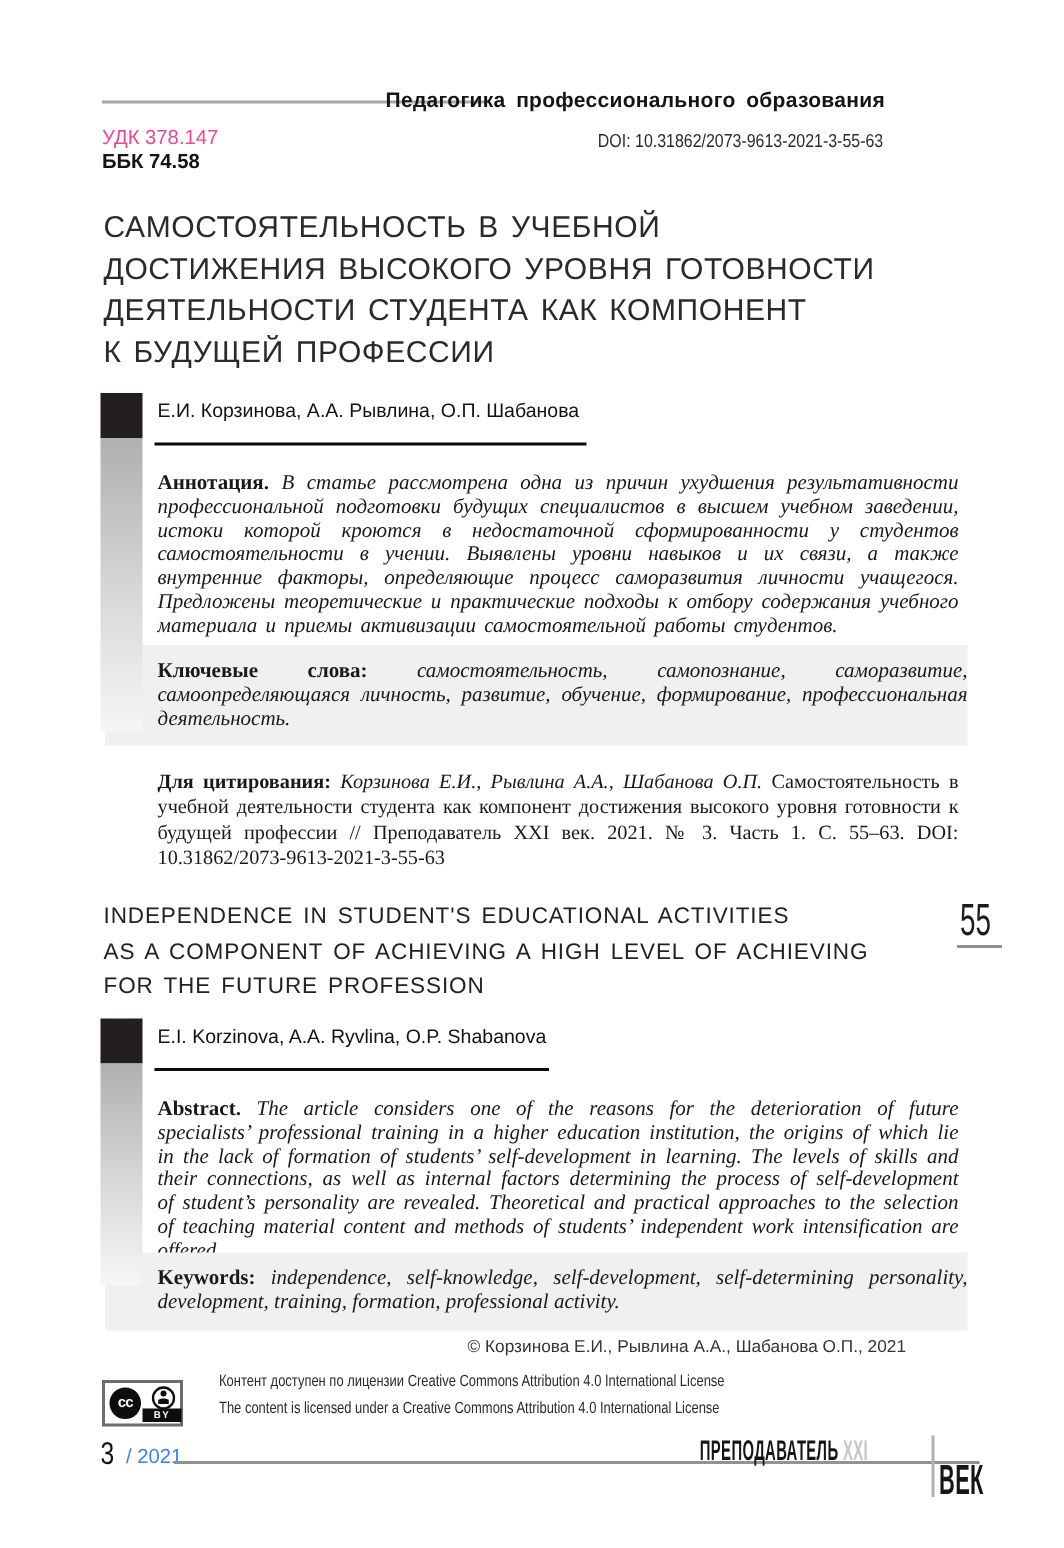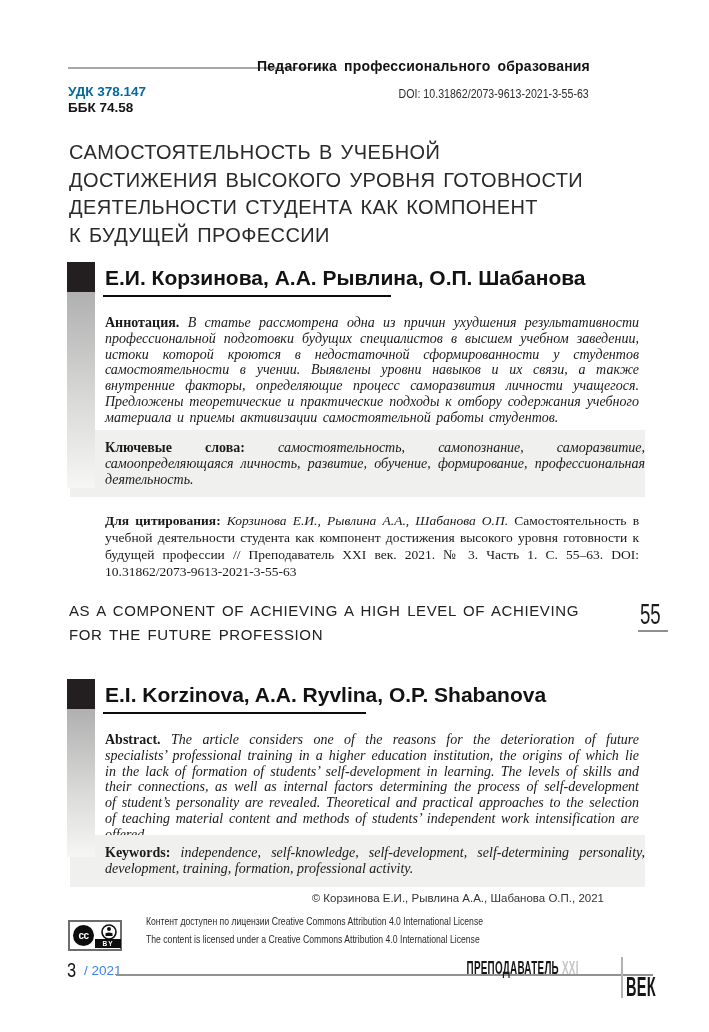--- a/index.html
+++ b/index.html
@@ -4,38 +4,38 @@
 <style>
   html,body{margin:0;padding:0;background:#ffffff;}
   .page{position:relative;width:668px;height:1032px;background:#ffffff;overflow:hidden;
         font-family:"Liberation Sans",sans-serif;color:#1a1a1a;}
   .abs{position:absolute;}
 
   
   .header-rule{left:68px;top:67px;width:257px;height:2px;background:#a8a8a8;}
   .section-title{top:58px;right:78px;font-size:14px;font-weight:bold;color:#141414;
                  letter-spacing:.2px;word-spacing:3px;white-space:nowrap;}
-  .udk{left:68px;top:84px;font-size:13.5px;font-weight:bold;color:#0369a1;}
+  .udk{left:68px;top:84px;font-size:13.5px;font-weight:normal;color:#ec4899;}
   .bbk{left:68px;top:100px;font-size:13.5px;font-weight:bold;color:#141414;}
   .doi{top:87px;right:79px;font-size:12.5px;color:#2c2c2c;white-space:nowrap;
        transform:scaleX(.85);transform-origin:100% 50%;}
 
   
   .ru-title{left:69px;top:139px;font-size:20px;line-height:27.5px;color:#2a2a2a;
             letter-spacing:.4px;word-spacing:2px;}
   .ru-title span{display:block;white-space:nowrap;}
   .en-title{left:69px;top:599px;font-size:15px;line-height:23.5px;color:#222;
             letter-spacing:.6px;word-spacing:2px;}
   .en-title span{display:block;white-space:nowrap;}
 
   
   .sq{width:28px;height:30px;background:#231f20;}
   .sq-ru{left:67px;top:262px;}
   .sq-en{left:67px;top:679px;}
-  .authors{left:105px;font-size:21px;color:#121212;white-space:nowrap;font-weight:bold;}
+  .authors{left:105px;font-size:13px;color:#121212;white-space:nowrap;}
   .authors-ru{top:266px;}
   .authors-en{top:683px;}
   .author-line{height:2px;background:#0b0b0b;}
   .aline-ru{left:103px;top:295px;width:288px;}
   .aline-en{left:103px;top:712px;width:263px;}
   .gradbar{width:28px;background:linear-gradient(180deg,#b0b0b0 0%,#d9d9d8 55%,#f6f6f5 100%);z-index:3;}
   .gbar-ru{left:67px;top:292px;height:196px;}
   .gbar-en{left:67px;top:709px;height:148px;}
 
   
@@ -105,20 +105,21 @@
   <div class="abs author-line aline-ru"></div>
   <div class="abs gradbar gbar-ru"></div>
 
   <p class="abs serifblk ru-abstract"><b>Аннотация.</b> <i>В статье рассмотрена одна из причин ухудшения результативности профессиональной подготовки будущих специалистов в высшем учебном заведении, истоки которой кроются в недостаточной сформированности у студентов самостоятельности в учении. Выявлены уровни навыков и их связи, а также внутренние факторы, определяющие процесс саморазвития личности учащегося. Предложены теоретические и практические подходы к отбору содержания учебного материала и приемы активизации самостоятельной работы студентов.</i></p>
 
   <div class="abs serifblk kw-block kw-ru"><b>Ключевые слова:</b> <i>самостоятельность, самопознание, саморазвитие, самоопределяющаяся личность, развитие, обучение, формирование, профессиональная деятельность.</i></div>
 
   <p class="abs serifblk citation"><b>Для цитирования:</b> <i>Корзинова Е.И., Рывлина А.А., Шабанова О.П.</i> <span>Самостоятельность в учебной деятельности студента как компонент достижения высокого уровня готовности к будущей профессии // Преподаватель XXI век. 2021. № 3. Часть 1. С. 55–63. DOI: 10.31862/2073-9613-2021-3-55-63</span></p>
 
   <div class="abs en-title">
+    <span>INDEPENDENCE IN STUDENT'S EDUCATIONAL ACTIVITIES</span>
     <span>AS A COMPONENT OF ACHIEVING A HIGH LEVEL OF ACHIEVING</span>
     <span>FOR THE FUTURE PROFESSION</span>
   </div>
   <div class="abs pagenum">55</div>
   <div class="abs pagenum-line"></div>
 
   <div class="abs sq sq-en"></div>
   <div class="abs authors authors-en">E.I. Korzinova, A.A. Ryvlina, O.P. Shabanova</div>
   <div class="abs author-line aline-en"></div>
   <div class="abs gradbar gbar-en"></div>

